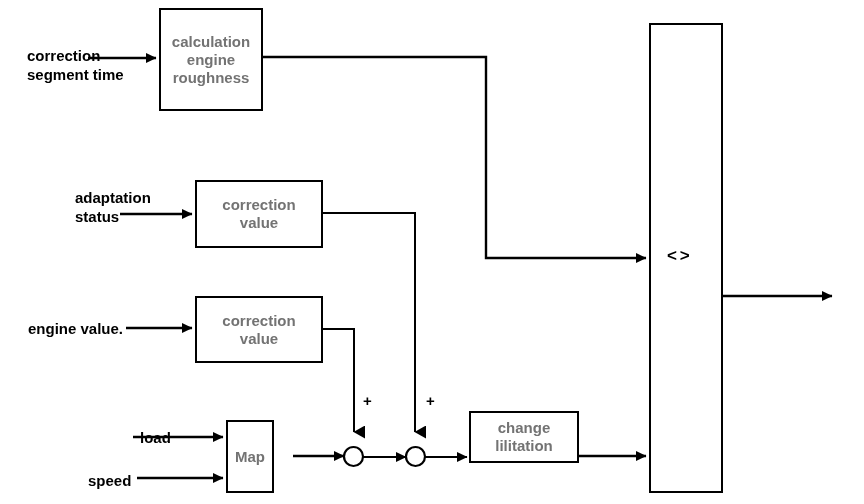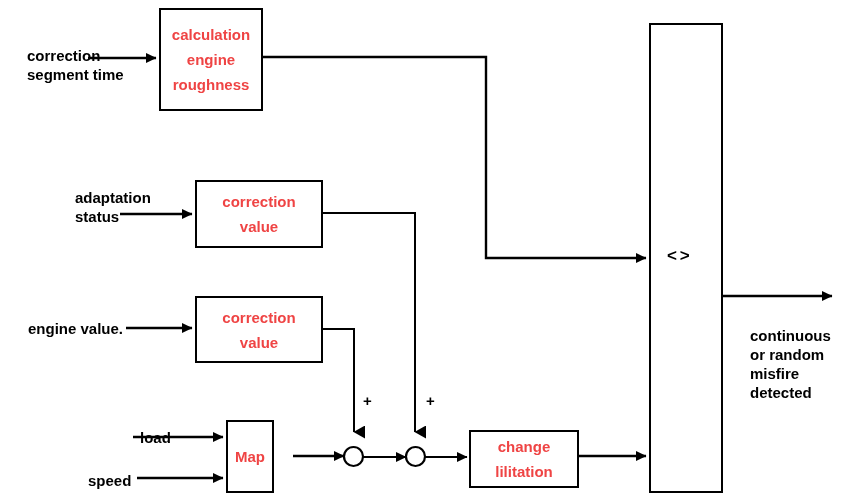--- a/index.html
+++ b/index.html
@@ -32,22 +32,22 @@
     display: flex;
     align-items: center;
     justify-content: center;
   }
   .blockbox .block-text {
     position: static;
     text-align: center;
     font-family: "Liberation Sans", sans-serif;
     font-weight: bold;
     font-size: 15px;
-    line-height: 25px;
-    color: #ef4444;
+    line-height: 18px;
+    color: #737373;
     white-space: pre-line;
   }
   .plus-sign {
     position: absolute;
     font-family: "Liberation Sans", sans-serif;
     font-weight: bold;
     font-size: 15px;
     color: #000000;
   }
   .io-label {
@@ -164,32 +164,28 @@
 
   <div class="blockbox" style="left:195px; top:296px; width:128px; height:67px;">
     <span class="block-text">correction
 value</span>
   </div>
 
   <div class="blockbox" style="left:226px; top:420px; width:48px; height:73px;">
     <span class="block-text">Map</span>
   </div>
 
-  <div class="blockbox" style="left:469px; top:430px; width:110px; height:58px;">
+  <div class="blockbox" style="left:469px; top:411px; width:110px; height:52px;">
     <span class="block-text">change
 lilitation</span>
   </div>
 
   <div class="blockbox" style="left:649px; top:23px; width:74px; height:470px; display:block;">
   </div>
 
   <div class="cmp-label" style="left:667px; top:246px;">&lt; &gt;</div>
 
   <div class="plus-sign" style="left:363px; top:392px;">+</div>
 
   <div class="plus-sign" style="left:426px; top:392px;">+</div>
 
-  <div class="io-label" style="left:750px; top:326px; text-align:left;">continuous
-or random
-misfire
-detected</div>
 
 </div>
 
 </body></html>

